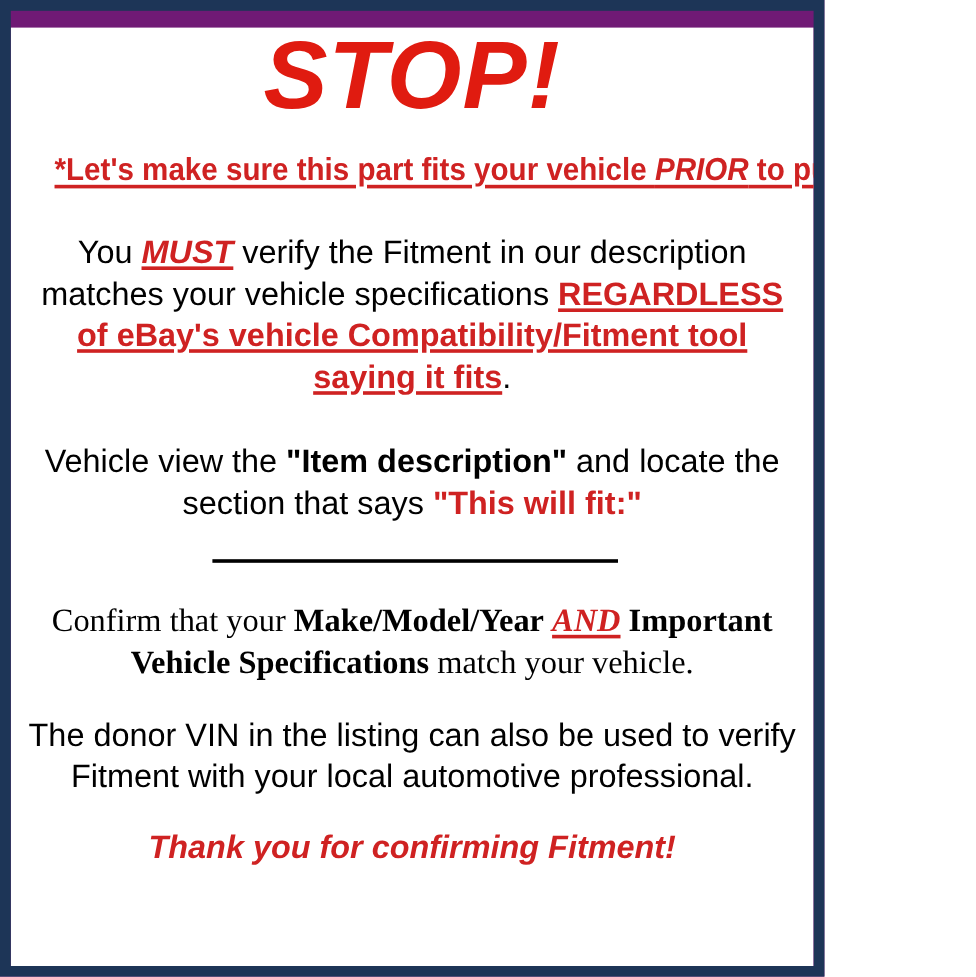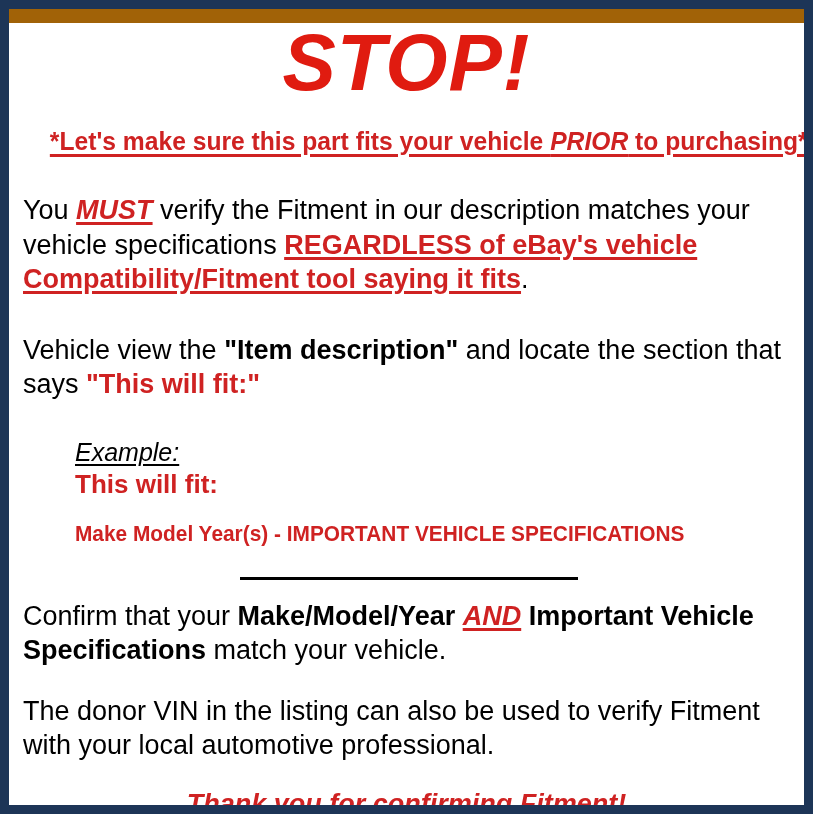--- a/index.html
+++ b/index.html
@@ -1,24 +1,24 @@
 <!DOCTYPE html>
 <html><head>
 <meta charset="utf-8">
 <style>
   html, body {
     margin: 0;
     padding: 0;
     background: #ffffff;
   }
   #page {
-    width: 813px;
+    width: 687px;
     height: 814px;
     box-sizing: border-box;
-    background: #a16207;
+    background: #701a75;
     border: 9px solid #1d3557;
     position: relative;
     overflow: hidden;
     font-family: "Liberation Sans", sans-serif;
     color: #000000;
   }
   .inner {
     width: 100%;
     height: 100%;
     box-sizing: border-box;
@@ -53,20 +53,21 @@
   }
   .tagline .u {
     text-decoration: underline;
     text-decoration-thickness: 3px;
     text-underline-offset: 4px;
   }
   .tagline i { font-style: italic; }
 
   
   .para {
+    text-align: center;
     font-size: 27px;
     line-height: 1.28;
     color: #000000;
     margin: 0;
   }
   .p1 { margin-top: 37px; }
   .p2 { margin-top: 36px; }
 
   .red-bold-u {
     color: #cf2222;
@@ -129,21 +130,21 @@
     justify-content: center;
   }
   .divider {
     width: 338px;
     height: 3px;
     background: #000000;
     margin-left: 4px;
   }
 
   
-  .p3 { margin-top: 10px; }
+  .p3 { margin-top: 22px; font-family: Liberation Serif, serif; }
   .p4 { margin-top: 26px; }
 
   .thanks {
     text-align: center;
     margin-top: 26px;
     font-size: 27px;
     font-weight: bold;
     font-style: italic;
     color: #cf2222;
   }
@@ -157,25 +158,20 @@
     <div class="title">STOP!</div>
 
     <div class="tagline">
       <span class="u"><span>*Let's make sure this part fits your vehicle </span><i>PRIOR</i><span> to purchasing*</span></span>
     </div>
 
     <p class="para p1"><span>You </span><span class="red-bold-italic-u">MUST</span><span> verify the Fitment in our description matches your vehicle specifications </span><span class="red-bold-u">REGARDLESS of eBay's vehicle Compatibility/Fitment tool saying it fits</span><span>.</span></p>
 
     <p class="para p2"><span>Vehicle view the </span><span class="blk-bold">"Item description"</span><span> and locate the section that says </span><span class="red-bold">"This will fit:"</span></p>
 
-    <div class="example-block">
-      <div class="example-label">Example:</div>
-      <div class="example-fit">This will fit:</div>
-      <div class="example-spec">Make Model Year(s) - IMPORTANT VEHICLE SPECIFICATIONS</div>
-    </div>
 
     <div class="divider-wrap">
       <div class="divider"></div>
     </div>
 
     <p class="para p3"><span>Confirm that your </span><span class="blk-bold">Make/Model/Year</span><span> </span><span class="red-bold-italic-u">AND</span><span> </span><span class="blk-bold">Important Vehicle Specifications</span><span> match your vehicle.</span></p>
 
     <p class="para p4">The donor VIN in the listing can also be used to verify Fitment with your local automotive professional.</p>
 
     <div class="thanks">Thank you for confirming Fitment!</div>

